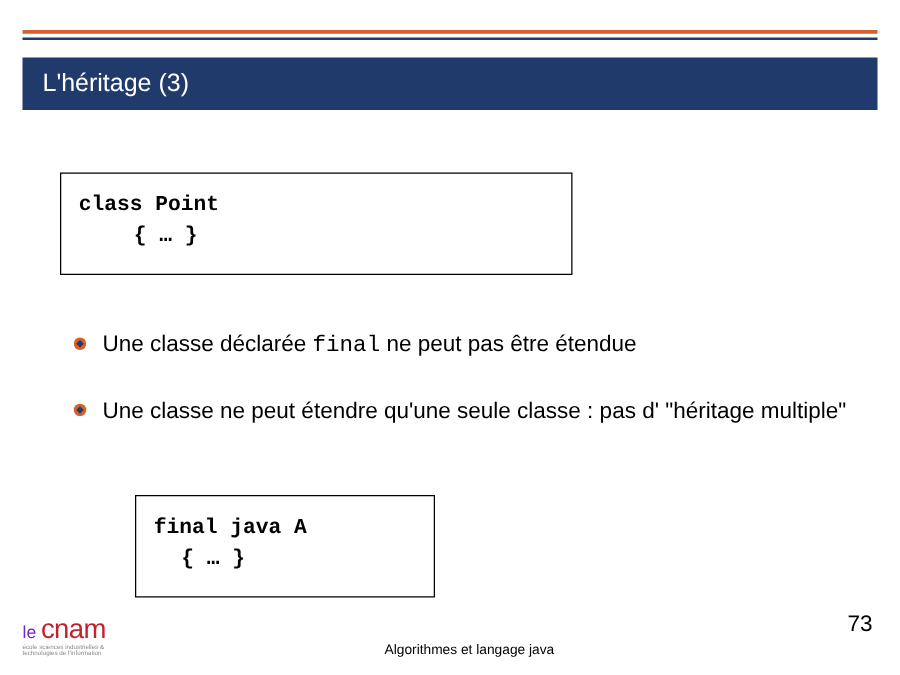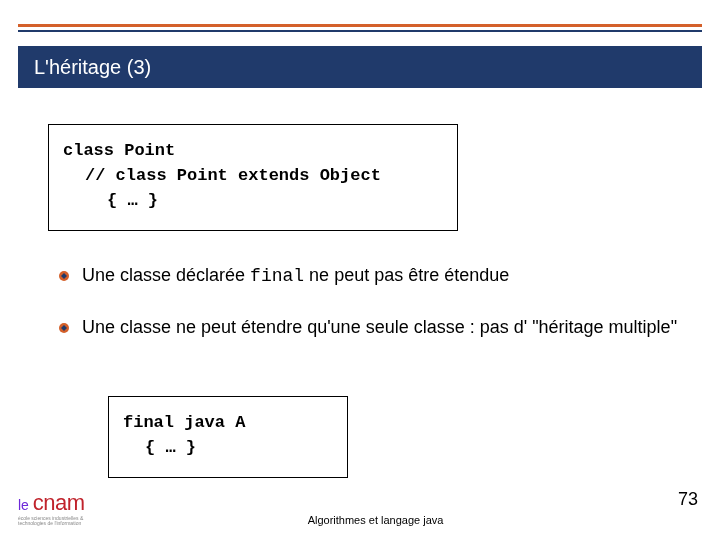--- a/index.html
+++ b/index.html
@@ -10,21 +10,21 @@
   .top-rule-blue   { position: absolute; left: 18px; right: 18px; top: 30px; height: 2px; background: #203a6b; }
 
   .title-bar { position: absolute; left: 18px; right: 18px; top: 46px; height: 42px; background: #203a6b; display: flex; align-items: center; padding-left: 16px; }
   .title-bar span { color: #fff; font-size: 20px; font-weight: 400; }
 
   .code-box { position: absolute; border: 1px solid #000; padding: 10px 14px 14px 14px; background: #fff; }
   .code-box .line { font-family: "Courier New", Courier, monospace; font-size: 17px; font-weight: bold; margin: 6px 0; white-space: pre; }
   .code-box .line.indent1 { padding-left: 22px; }
   .code-box .line.indent2 { padding-left: 44px; }
 
-  .code1 { left: 48px; top: 124px; width: 410px; }
+  .code1 { left: 48px; top: 138px; width: 410px; }
   .code2 { left: 108px; top: 396px; width: 240px; }
 
   .bullets { position: absolute; left: 58px; top: 264px; right: 40px; }
   .bullet { display: flex; align-items: flex-start; margin-bottom: 28px; }
   .bullet .icon { width: 14px; flex: 0 0 14px; margin-top: 4px; }
   .bullet .text { font-size: 18px; color: #000; line-height: 1.3; padding-left: 10px; }
   .bullet .text .mono { font-family: "Courier New", Courier, monospace; }
 
   .pagenum { position: absolute; right: 22px; bottom: 30px; font-size: 18px; color: #000; }
   .footer-text { position: absolute; left: 0; right: 0; bottom: 14px; text-align: center; font-size: 11px; color: #000; margin-left: 31px; }
@@ -41,21 +41,20 @@
 
   <div class="top-rule-orange"></div>
   <div class="top-rule-blue"></div>
 
   <div class="title-bar">
     <span>L'héritage (3)</span>
   </div>
 
   <div class="code-box code1">
     <div class="line">class Point</div>
-    <div class="line indent1">// class Point extends Object</div>
     <div class="line indent2">{ … }</div>
   </div>
 
   <div class="bullets">
     <div class="bullet">
       <span class="icon">
         <svg width="12" height="12" viewBox="0 0 12 12">
           <circle cx="6" cy="6" r="5" fill="#d4602a"></circle>
           <path d="M3 6 L6 3 L9 6 L6 9 Z" fill="#203a6b"></path>
         </svg>

